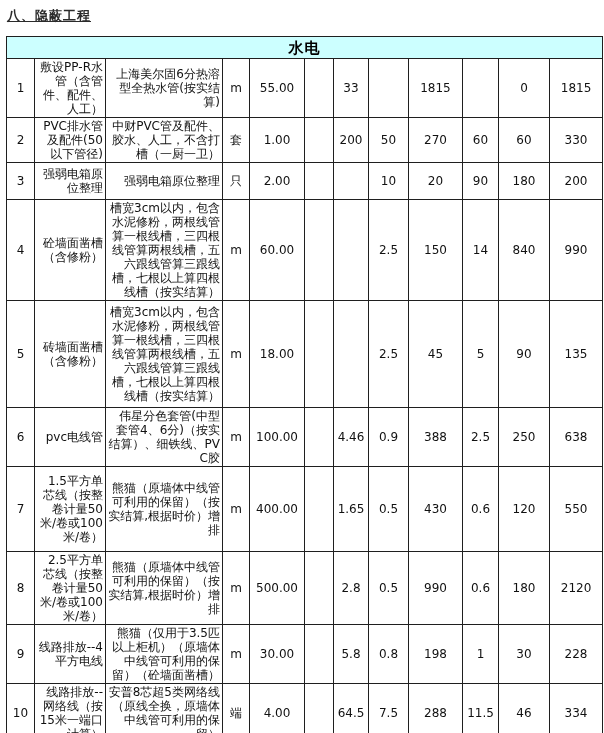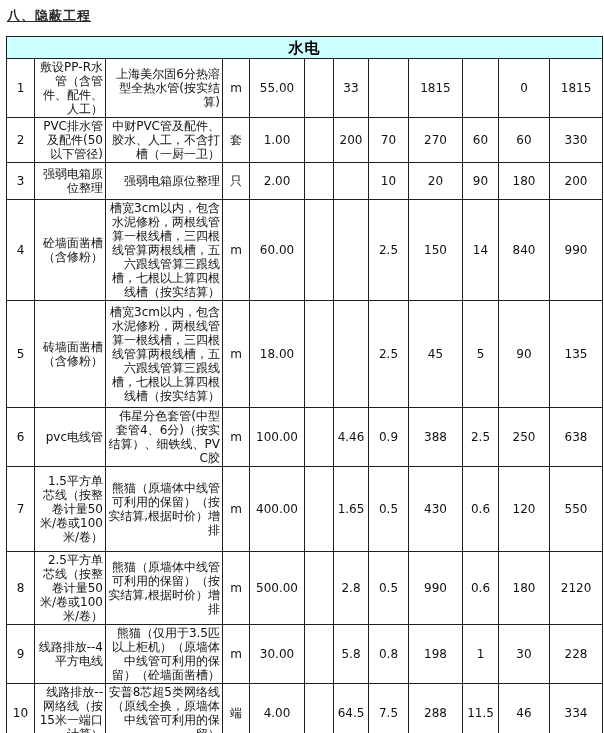--- a/index.html
+++ b/index.html
@@ -104,21 +104,21 @@
     <td class="c-num">1815</td>
   </tr>
           <tr style="height: 44px;">
     <td class="c-no">2</td>
     <td class="c-item">PVC排水管及配件(50以下管径)</td>
     <td class="c-spec">中财PVC管及配件、胶水、人工，不含打槽（一厨一卫）</td>
     <td class="c-unit">套</td>
     <td class="c-num">1.00</td>
     <td class="c-num"></td>
     <td class="c-num">200</td>
-    <td class="c-num">70</td>
+    <td class="c-num">50</td>
     <td class="c-num">270</td>
     <td class="c-num">60</td>
     <td class="c-num">60</td>
     <td class="c-num">330</td>
   </tr>
           <tr style="height: 37px;">
     <td class="c-no">3</td>
     <td class="c-item">强弱电箱原位整理</td>
     <td class="c-spec">强弱电箱原位整理</td>
     <td class="c-unit">只</td>

